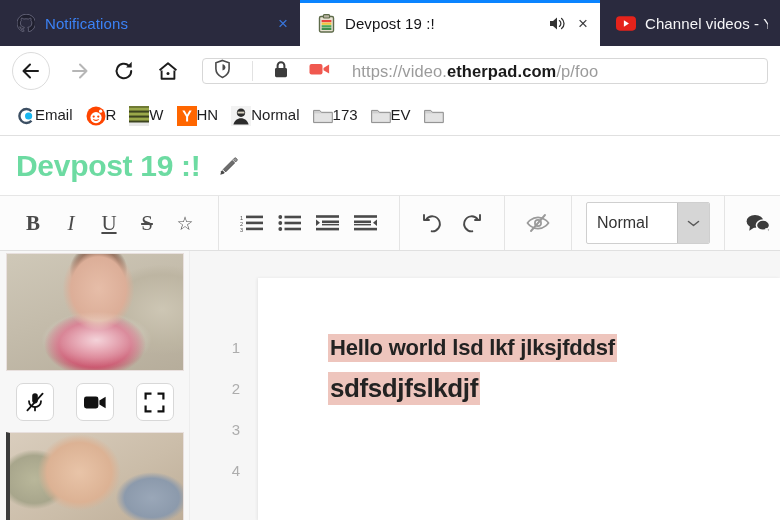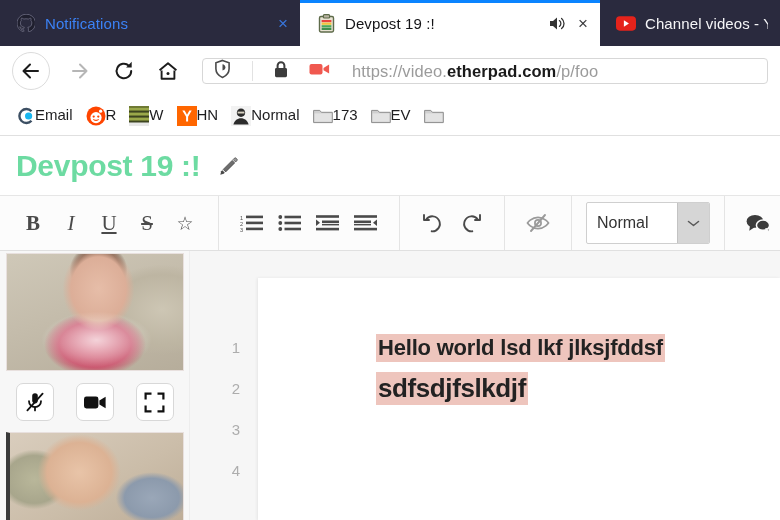--- a/index.html
+++ b/index.html
@@ -280,21 +280,20 @@
     margin-top: 27px;
     background: #ffffff;
     box-shadow: -1px 0 3px rgba(0,0,0,.07);
     padding: 49px 0 0 70px;
     overflow: hidden;
   }
   .ln {
     height: 41px;
     display: flex;
     align-items: center;
-    margin-left: 48px;
   }
   .seg { display: inline-block; padding: 1px 2px; }
   .l1 { font-size: 22px; font-weight: 700; color: #222; letter-spacing: -.2px; }
   .l2 { font-size: 26px; font-weight: 700; color: #222; letter-spacing: -.4px; }
   .l4 { font-size: 20px; color: #222; }
   .hl-pink   { background: #eec5bd; }
   .hl-yellow { background: #fafad2; }
 </style>
 </head>
 <body>

